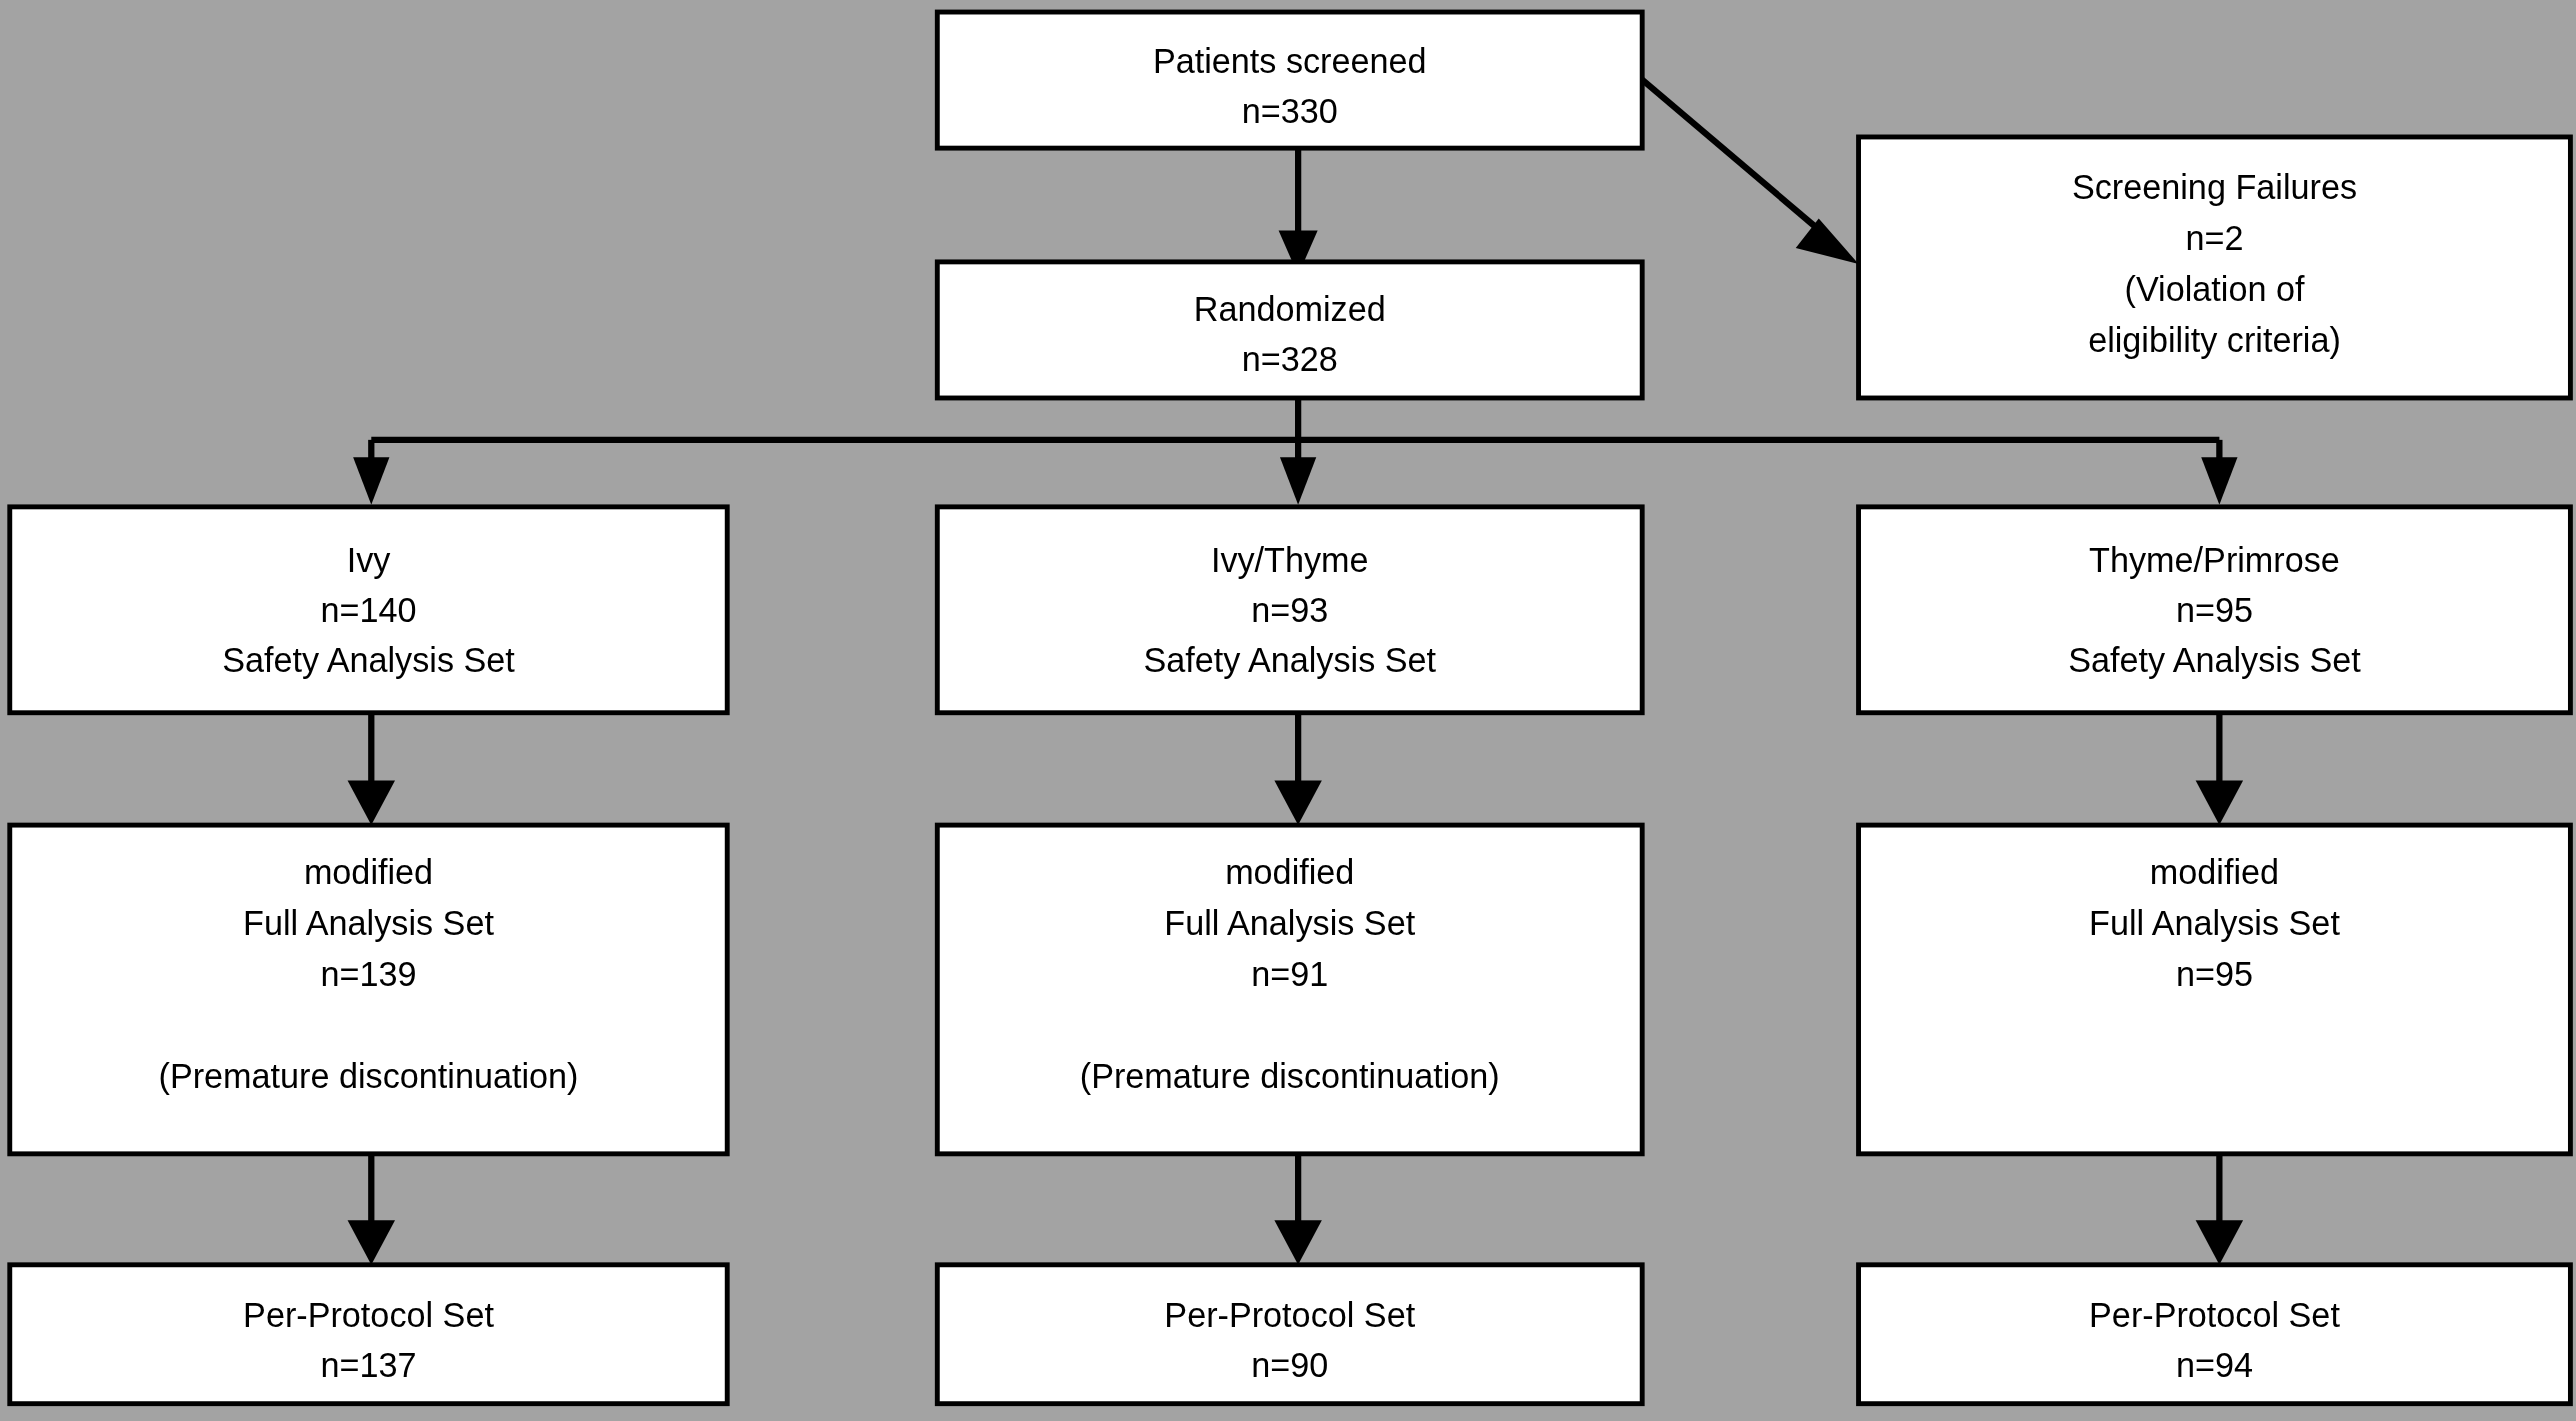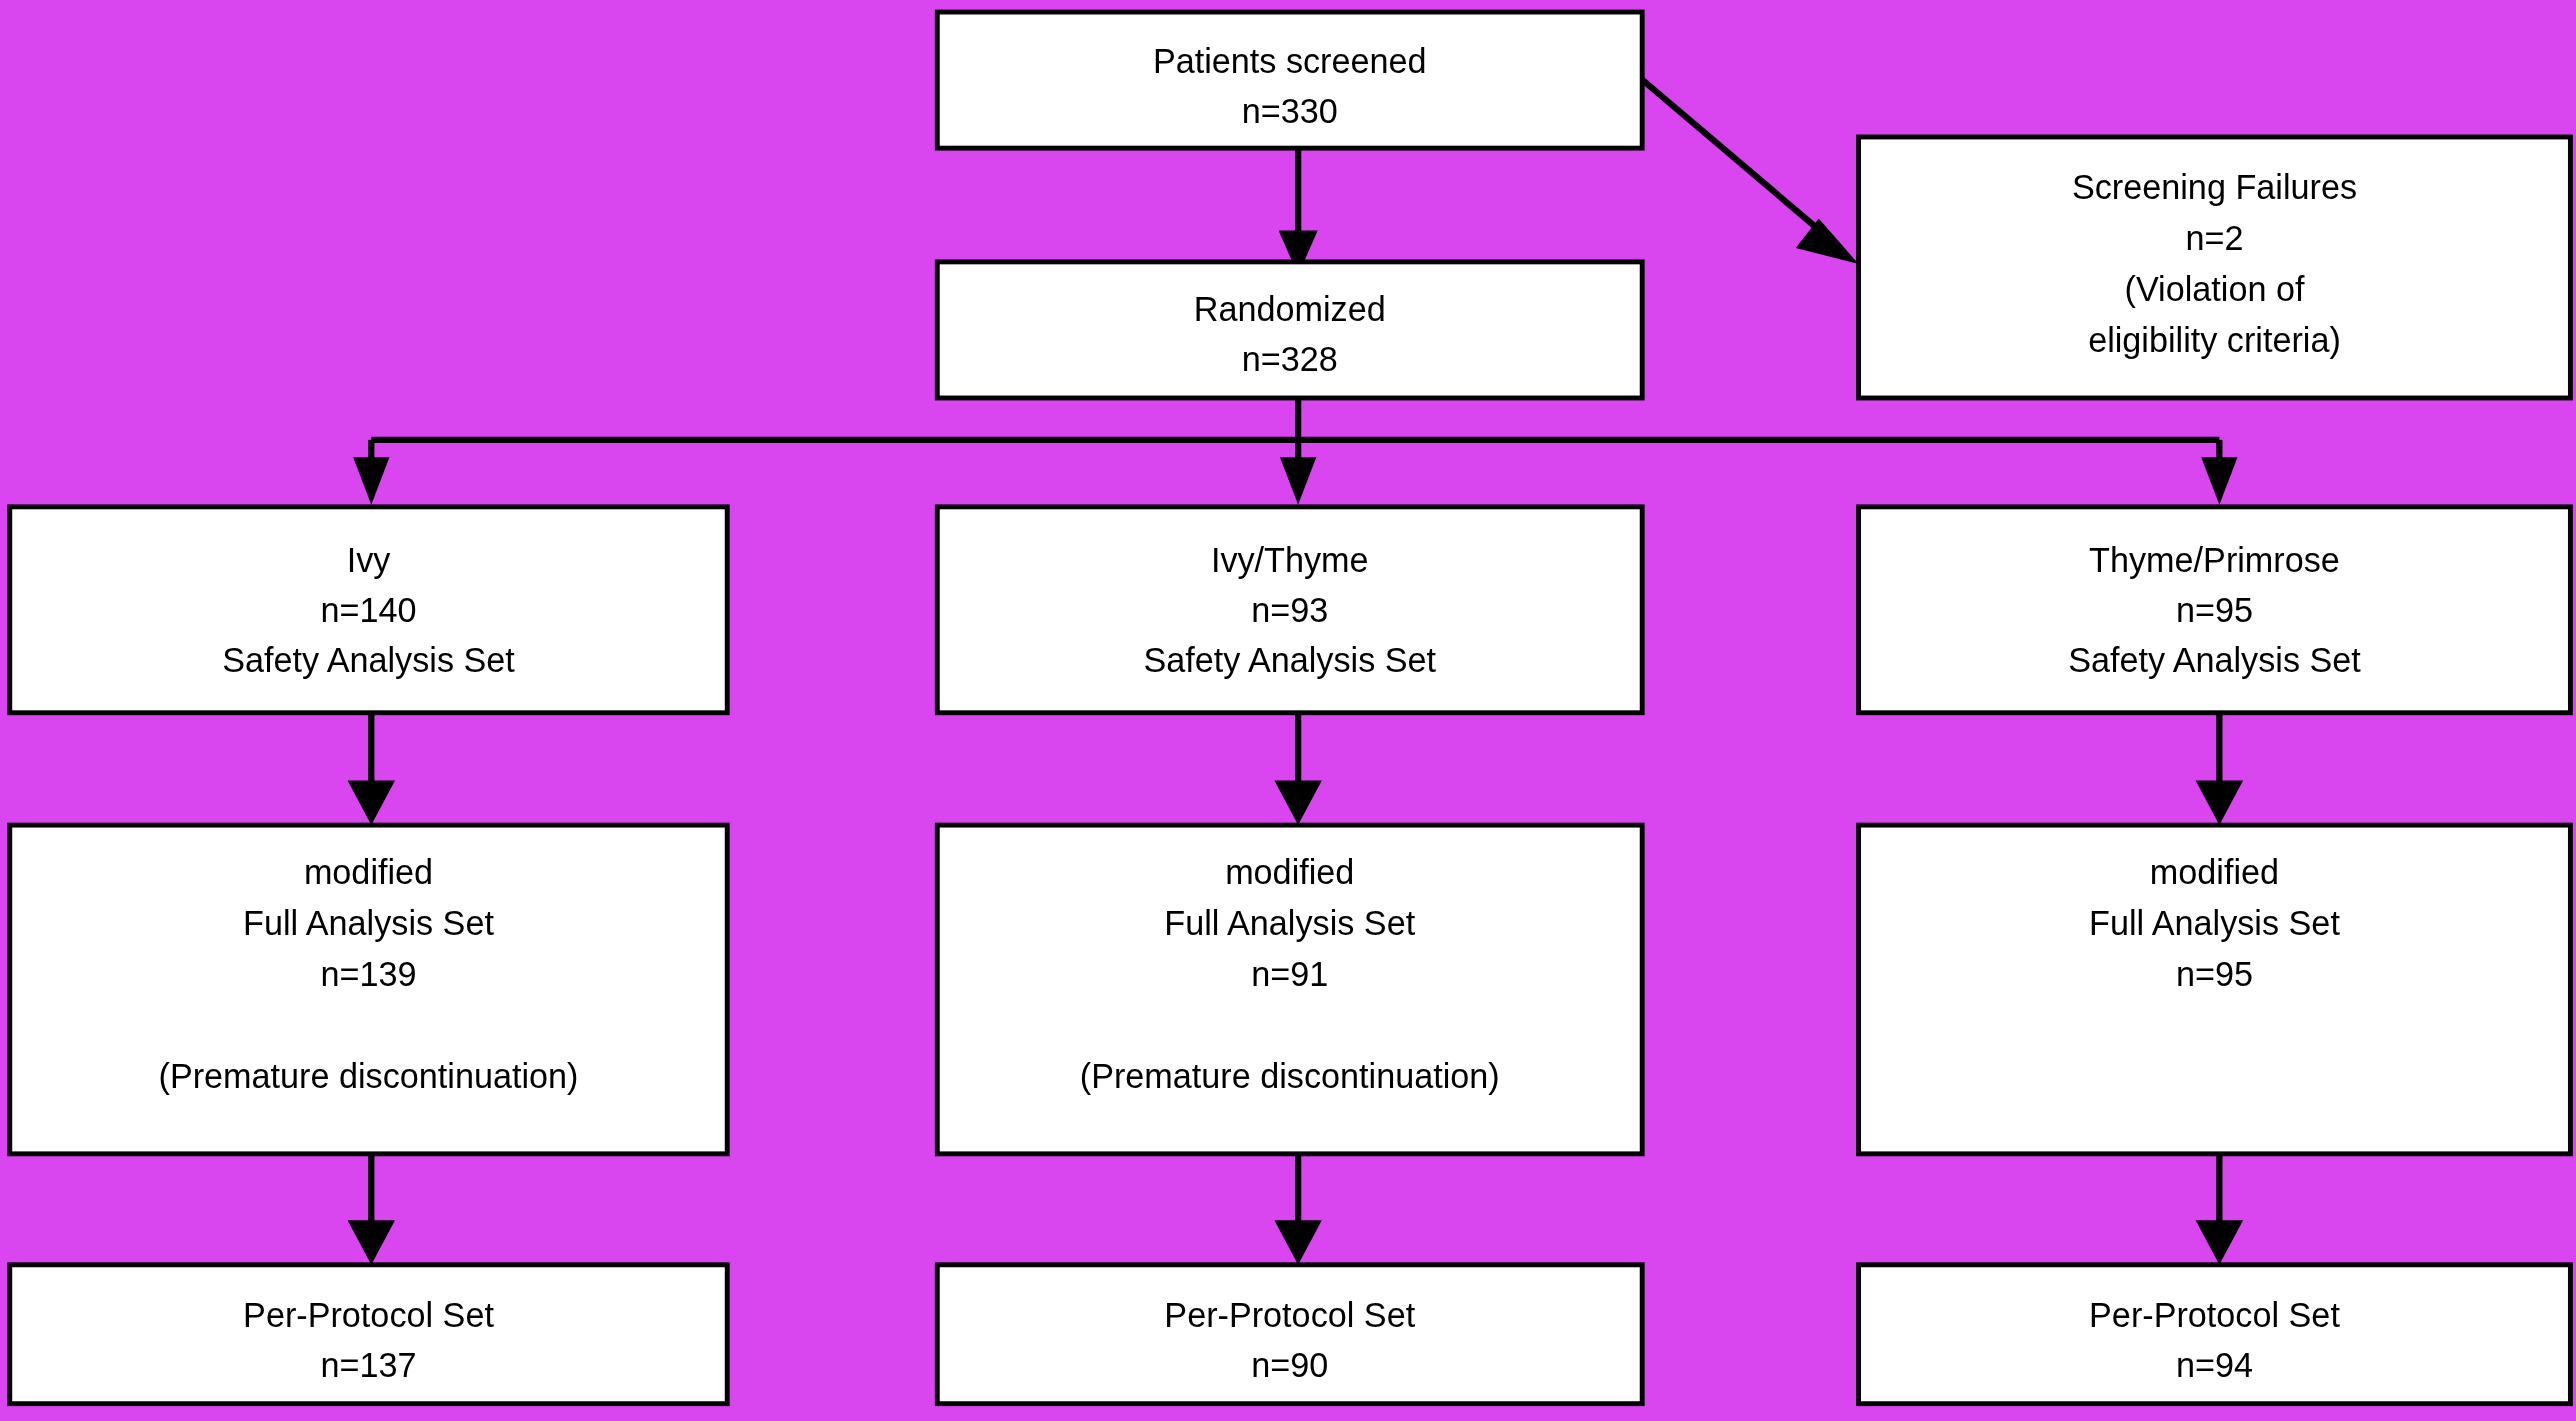--- a/index.html
+++ b/index.html
@@ -5,21 +5,21 @@
 <style>
   html, body {
     margin: 0;
     padding: 0;
     background: #ffffff;
   }
   #canvas {
     position: relative;
     width: 2576px;
     height: 1422px;
-    background: #d946ef;
+    background: #a3a3a3;
     overflow: hidden;
     font-family: "Liberation Sans", sans-serif;
   }
   svg#flow {
     position: absolute;
     left: 0;
     top: 0;
     width: 2576px;
     height: 1422px;
     display: block;

